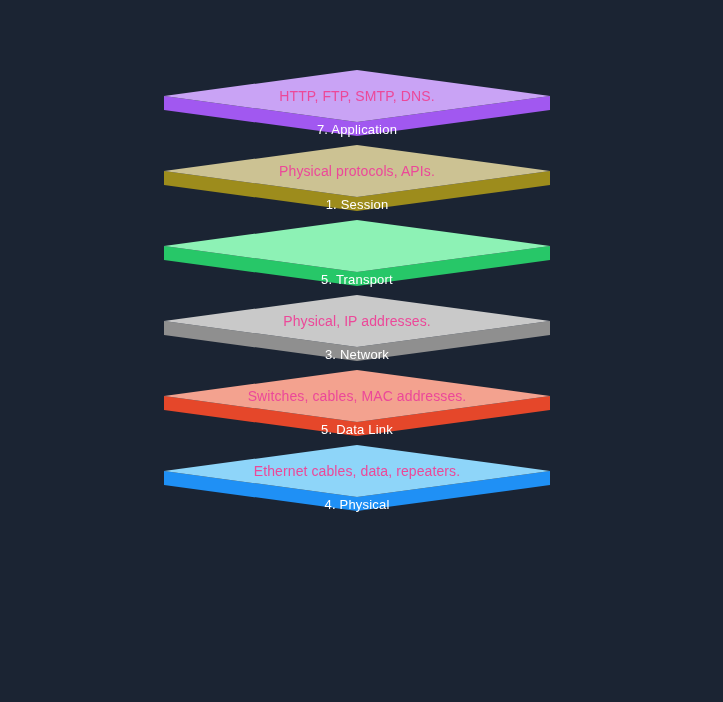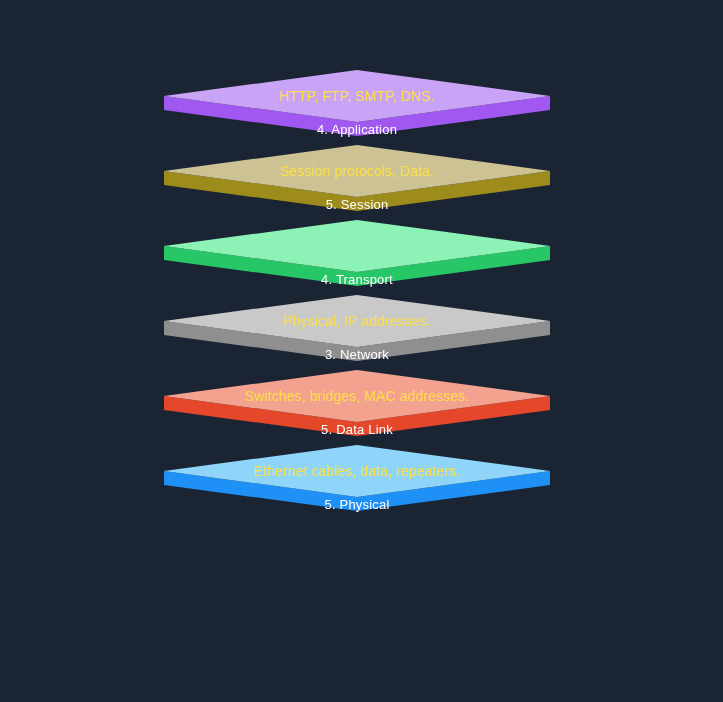--- a/index.html
+++ b/index.html
@@ -36,21 +36,21 @@
   .protocols {
     position: absolute;
     left: 0;
     right: 0;
     top: 0;
     height: 52px;
     display: flex;
     align-items: center;
     justify-content: center;
     font-size: 14px;
-    color: #fde047;
+    color: #ec4899;
     letter-spacing: 0.1px;
   }
   .label {
     position: absolute;
     left: 0;
     right: 0;
     top: 52px;
     height: 14px;
     display: flex;
     align-items: center;
@@ -65,66 +65,66 @@
 
 <div class="diagram">
 
   <div class="layer">
     <svg width="386" height="66" viewBox="0 0 386 66">
       <polygon points="0,26 193,52 193,66 0,40" fill="#a158f0"></polygon>
       <polygon points="386,26 193,52 193,66 386,40" fill="#a158f0"></polygon>
       <polygon points="193,0 386,26 193,52 0,26" fill="#c9a3f5"></polygon>
     </svg>
     <div class="protocols">HTTP, FTP, SMTP, DNS.</div>
-    <div class="label">4. Application</div>
+    <div class="label">7. Application</div>
   </div>
 
 
   <div class="layer">
     <svg width="386" height="66" viewBox="0 0 386 66">
       <polygon points="0,26 193,52 193,66 0,40" fill="#9d8c1c"></polygon>
       <polygon points="386,26 193,52 193,66 386,40" fill="#9d8c1c"></polygon>
       <polygon points="193,0 386,26 193,52 0,26" fill="#ccc293"></polygon>
     </svg>
-    <div class="protocols">Session protocols, Data.</div>
-    <div class="label">5. Session</div>
+    <div class="protocols">Physical protocols, APIs.</div>
+    <div class="label">1. Session</div>
   </div>
 
   <div class="layer">
     <svg width="386" height="66" viewBox="0 0 386 66">
       <polygon points="0,26 193,52 193,66 0,40" fill="#27c768"></polygon>
       <polygon points="386,26 193,52 193,66 386,40" fill="#27c768"></polygon>
       <polygon points="193,0 386,26 193,52 0,26" fill="#8df2b5"></polygon>
     </svg>
-    <div class="label">4. Transport</div>
+    <div class="label">5. Transport</div>
   </div>
 
   <div class="layer">
     <svg width="386" height="66" viewBox="0 0 386 66">
       <polygon points="0,26 193,52 193,66 0,40" fill="#8f8f8f"></polygon>
       <polygon points="386,26 193,52 193,66 386,40" fill="#8f8f8f"></polygon>
       <polygon points="193,0 386,26 193,52 0,26" fill="#c9c9c9"></polygon>
     </svg>
     <div class="protocols">Physical, IP addresses.</div>
     <div class="label">3. Network</div>
   </div>
 
   <div class="layer">
     <svg width="386" height="66" viewBox="0 0 386 66">
       <polygon points="0,26 193,52 193,66 0,40" fill="#e5472a"></polygon>
       <polygon points="386,26 193,52 193,66 386,40" fill="#e5472a"></polygon>
       <polygon points="193,0 386,26 193,52 0,26" fill="#f3a28f"></polygon>
     </svg>
-    <div class="protocols">Switches, bridges, MAC addresses.</div>
+    <div class="protocols">Switches, cables, MAC addresses.</div>
     <div class="label">5. Data Link</div>
   </div>
 
   <div class="layer">
     <svg width="386" height="66" viewBox="0 0 386 66">
       <polygon points="0,26 193,52 193,66 0,40" fill="#1f90f5"></polygon>
       <polygon points="386,26 193,52 193,66 386,40" fill="#1f90f5"></polygon>
       <polygon points="193,0 386,26 193,52 0,26" fill="#8ed5f9"></polygon>
     </svg>
     <div class="protocols">Ethernet cables, data, repeaters.</div>
-    <div class="label">5. Physical</div>
+    <div class="label">4. Physical</div>
   </div>
 
 </div>
 
 </body></html>

